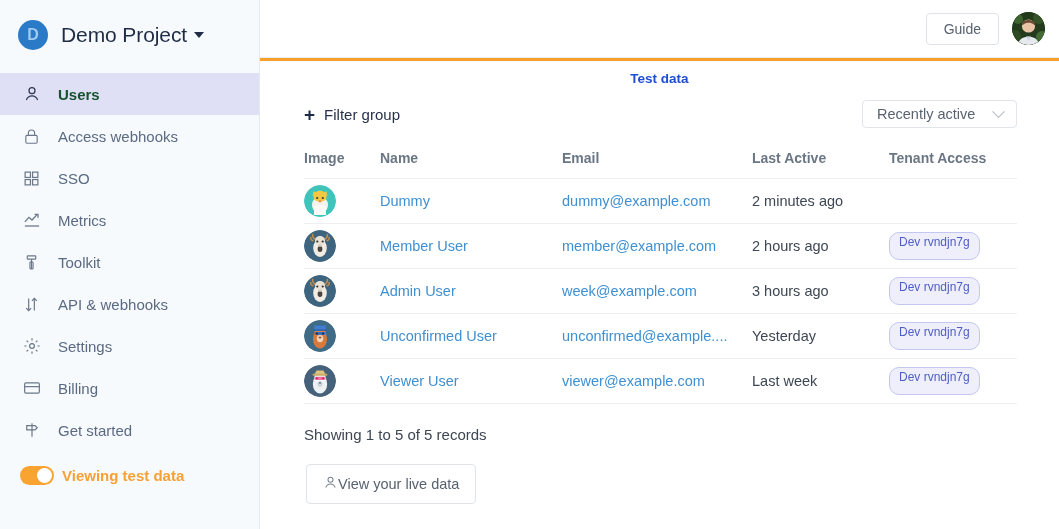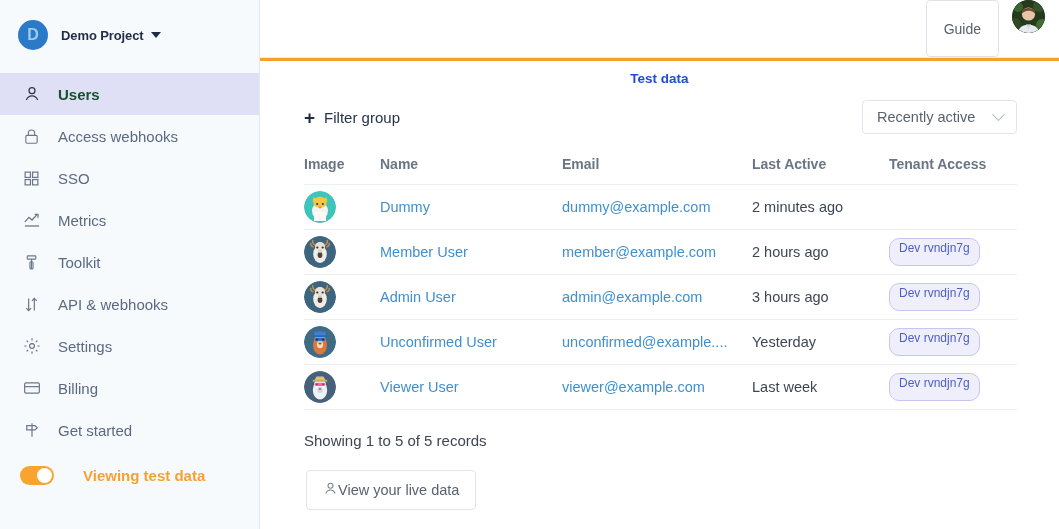--- a/index.html
+++ b/index.html
@@ -25,21 +25,21 @@
   }
   .brand-avatar {
     width: 30px; height: 30px; border-radius: 50%;
     background: #2a7ac8;
     color: #9ecbf0;
     font-size: 16px; font-weight: 600;
     display: flex; align-items: center; justify-content: center;
     flex: 0 0 30px;
   }
   .brand-name {
-    font-size: 13px; font-weight: 700; color: #1f2c45;
+    font-size: 21px; font-weight: 400; color: #1f2c45;
     letter-spacing: -0.1px;
   }
   .caret {
     width: 0; height: 0; margin-left: 7px;
     border-left: 5px solid transparent;
     border-right: 5px solid transparent;
     border-top: 6px solid #1f2c45;
     display: inline-block; vertical-align: middle;
   }
   .brand-row { display: flex; align-items: center; }
@@ -57,40 +57,40 @@
     font-weight: 600;
   }
   .nav-ico {
     width: 19px; height: 19px; flex: 0 0 19px;
     display: flex; align-items: center; justify-content: center;
   }
   .nav-ico svg { display: block; }
 
   .test-toggle-row {
     display: flex; align-items: center;
-    height: 42px; padding-left: 20px; gap: 29px;
+    height: 42px; padding-left: 20px; gap: 8px;
     margin-top: 3px; cursor: pointer;
   }
   .toggle {
     width: 34px; height: 19px; border-radius: 10px;
     background: #f9a331; position: relative; flex: 0 0 34px;
   }
   .toggle .knob {
     position: absolute; top: 2px; right: 2px;
     width: 15px; height: 15px; border-radius: 50%;
     background: #fff;
   }
   .test-toggle-label {
     color: #f7a134; font-size: 15px; font-weight: 600;
   }
 
   
   .main { flex: 1; height: 529px; position: relative; background: #fff; }
   .topbar {
-    height: 58px; display: flex; 
+    height: 58px; display: flex; align-items: center;
     justify-content: flex-end; padding-right: 14px; gap: 13px;
     border-bottom: 1px solid #e9edf1;
   }
   .guide-btn {
     border: 1px solid #dfe3e8; border-radius: 4px;
     background: #fff; color: #58626e;
     font-size: 14px; padding: 7px 17px; cursor: pointer;
     font-family: "Liberation Sans", sans-serif;
   }
   .user-avatar {
@@ -109,21 +109,21 @@
   .controls {
     display: flex; align-items: center; justify-content: space-between;
     padding: 14px 42px 0 44px;
   }
   .filter-group {
     display: flex; align-items: center; gap: 9px;
     color: #27314a; font-size: 15px; cursor: pointer;
   }
   .plus { font-size: 19px; font-weight: 700; line-height: 1; color: #1f2c45; }
   .select-box {
-    width: 155px; height: 34px;
+    width: 155px; height: 28px;
     border: 1px solid #e1e5ea; border-radius: 4px;
     display: flex; align-items: center; justify-content: space-between;
     padding: 0 13px 0 14px; color: #59636f; font-size: 14.5px;
     background: #fff; cursor: pointer;
   }
   .chev {
     width: 9px; height: 9px;
     border-right: 1.6px solid #b6bdc6;
     border-bottom: 1.6px solid #b6bdc6;
     transform: rotate(45deg) translate(-2px,-2px);
@@ -414,21 +414,21 @@
                     <circle cx="18.7" cy="11.5" r="1.1" fill="#33302c"></circle>
                   <ellipse cx="16" cy="19" rx="2.4" ry="3" fill="#4a4540"></ellipse>
                   <ellipse cx="16" cy="15.4" rx="2" ry="1.3" fill="#d8cfc0"></ellipse>
                 </svg>
               </span>
             </td>
             <td>
               <span class="link">Admin User</span>
             </td>
             <td>
-              <div class="link email-cell">admin@example.com</div>
+              <div class="link email-cell">week@example.com</div>
             </td>
             <td>3 hours ago</td>
             <td>
               <span class="badge">Dev rvndjn7g</span>
             </td>
           </tr>
 
           <tr>
             <td>
               <span class="av">

